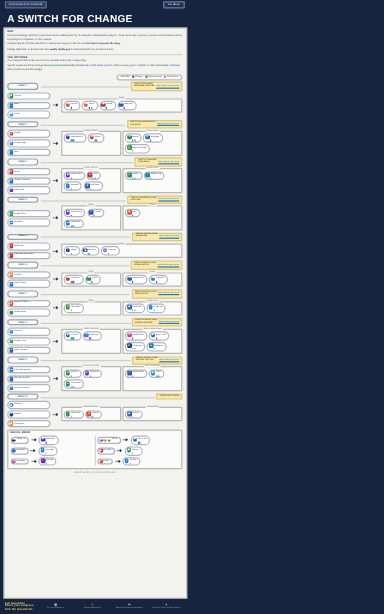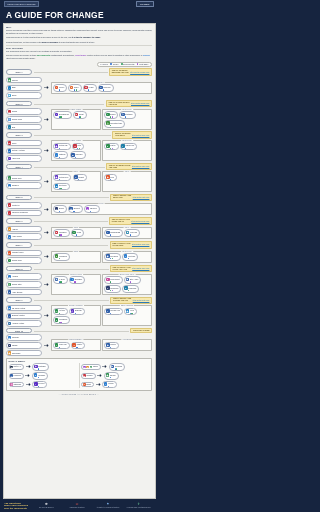--- a/index.html
+++ b/index.html
@@ -138,21 +138,21 @@
 <body>
 
 <div class="page">
 
   <div class="topbar">
     <div class="pill-left">PURCHASE WITH PURPOSE</div>
     <div class="pill-right">For More:</div>
   </div>
 
   <div class="titlebar">
-    <div class="title">A GUIDE FOR CHANGE</div>
+    <div class="title">A SWITCH FOR CHANGE</div>
   </div>
 
   <div class="sheet">
 
     <div>
       <div class="sec-title">WHY</div>
       <div class="para">People increasingly want their voices heard and are taking action by choosing the companies they support. These can be due to privacy concerns, environmental reasons, boycotting US companies, or other causes.</div>
       <div class="para"><span>Underpinning all of it is the idea that too much power is given to the few, and </span><b>it is time to empower the many</b><span>.</span></div>
       <div class="para"><span>Change takes time, so this is broken into </span><b>weekly challenges</b><span> to make that switch one product at a time.</span></div>
     </div>

